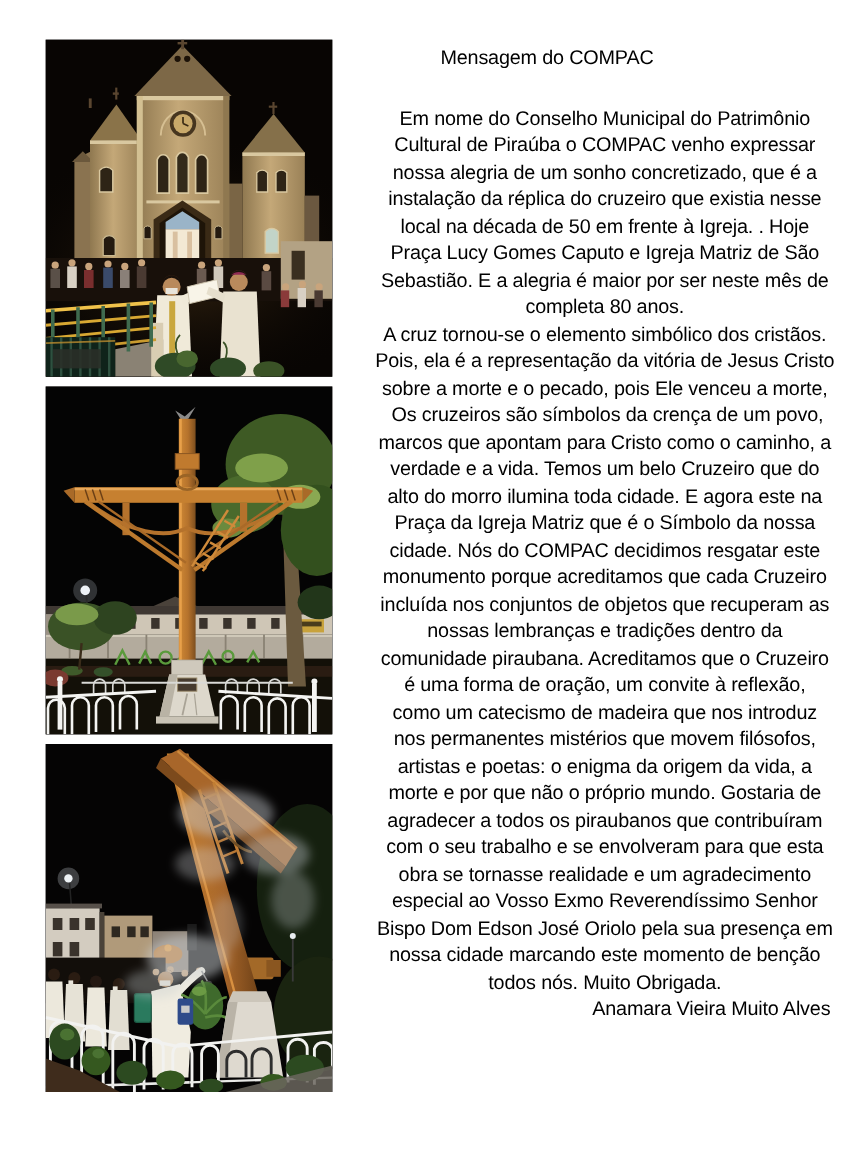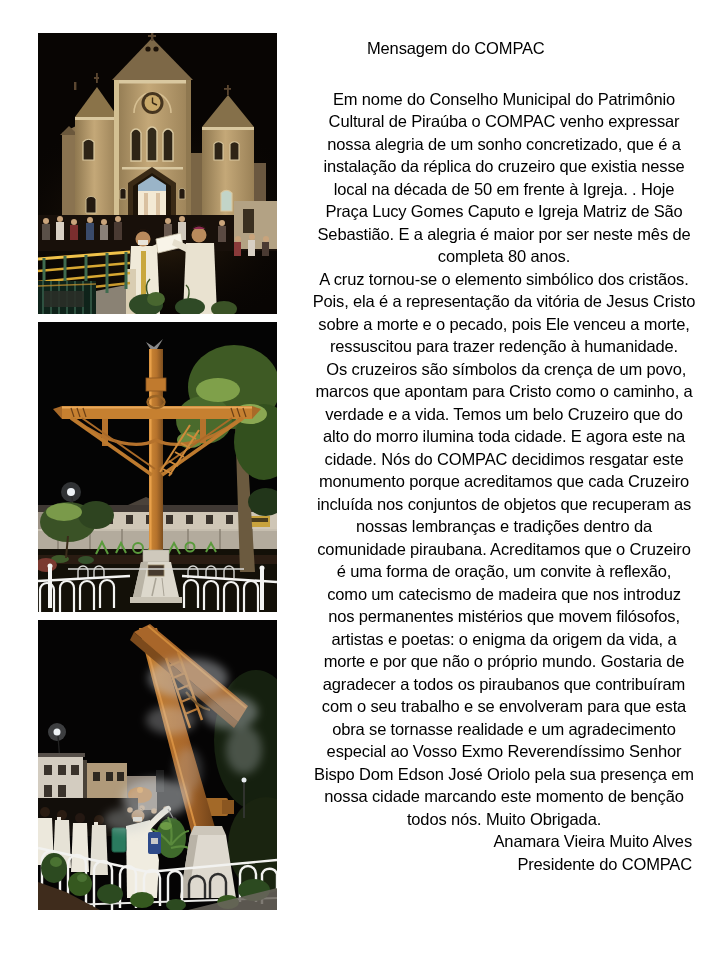--- a/index.html
+++ b/index.html
@@ -552,30 +552,30 @@
 
 
         <div class="line">completa 80 anos.</div>
 
         <div class="line">A cruz tornou-se o elemento simbólico dos cristãos.</div>
 
         <div class="line">Pois, ela é a representação da vitória de Jesus Cristo</div>
 
         <div class="line">sobre a morte e o pecado, pois Ele venceu a morte,</div>
 
-        <div class="line">ressuscitou para trazer redenção à humanidade.</div>
 
         <div class="line"> Os cruzeiros são símbolos da crença de um povo,</div>
 
         <div class="line">marcos que apontam para Cristo como o caminho, a</div>
 
         <div class="line">verdade e a vida. Temos um belo Cruzeiro que do</div>
 
         <div class="line">alto do morro ilumina toda cidade. E agora este na</div>
 
+        <div class="line">Praça da Igreja Matriz que é o Símbolo da nossa</div>
 
         <div class="line">cidade. Nós do COMPAC decidimos resgatar este</div>
 
         <div class="line">monumento porque acreditamos que cada Cruzeiro</div>
 
 
         <div class="line">incluída nos conjuntos de objetos que recuperam as</div>
 
         <div class="line">nossas lembranças e tradições dentro da</div>
 
@@ -602,17 +602,16 @@
         <div class="line">Bispo Dom Edson José Oriolo pela sua presença em</div>
 
         <div class="line">nossa cidade marcando este momento de benção</div>
 
         <div class="line">todos nós. Muito Obrigada.</div>
       </div>
     <div>
 
         <div class="sig-line">Anamara Vieira Muito Alves</div>
 
-        <div class="sig-line">Presidente do COMPAC</div>
       </div>
   </div>
 
 </div>
 
 </body></html>

